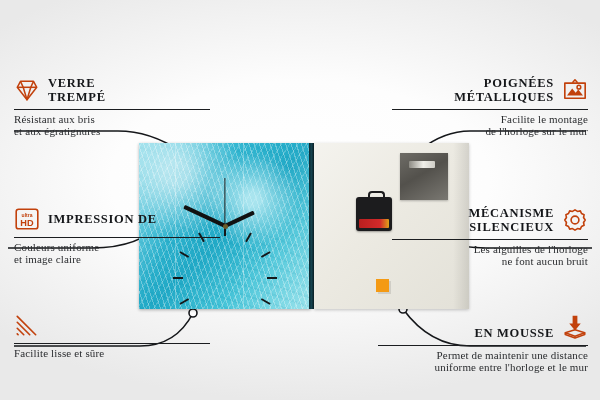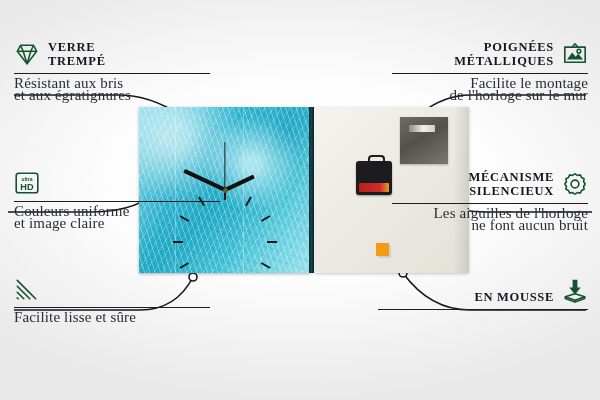--- a/index.html
+++ b/index.html
@@ -2,21 +2,21 @@
 <html><head>
 <meta charset="utf-8">
 <style>
   html,body{margin:0;padding:0;}
   body{width:600px;height:400px;overflow:hidden;
        font-family:"Liberation Serif",serif;
        background:
          radial-gradient(ellipse 70% 55% at 50% 45%, #ffffff 0%, #fdfdfd 45%, #f2f2f2 75%, #e9e9e9 100%),
          linear-gradient(160deg,#ffffff 0%,#fbfbfb 40%,#eeeeee 75%,#e4e4e4 100%);
        position:relative;}
-  .stage{position:absolute;inset:0;}
+  .stage{position:absolute;inset:0;margin-top:36px;}
 
   
   .product{position:absolute;left:139px;top:107px;width:330px;height:166px;}
   .panel-front{position:absolute;left:0;top:0;width:172px;height:166px;
       background:
         radial-gradient(circle at 22% 18%, rgba(255,255,255,.55) 0 6%, rgba(255,255,255,0) 34%),
         radial-gradient(circle at 66% 34%, rgba(214,248,252,.75) 0 4%, rgba(255,255,255,0) 30%),
         repeating-linear-gradient(72deg, rgba(255,255,255,.30) 0 1px, rgba(255,255,255,0) 1px 5px),
         repeating-linear-gradient(-58deg, rgba(255,255,255,.20) 0 1px, rgba(255,255,255,0) 1px 7px),
         repeating-linear-gradient(18deg, rgba(0,140,170,.12) 0 2px, rgba(0,0,0,0) 2px 9px),
@@ -62,22 +62,22 @@
 
   
   .callout{position:absolute;width:196px;}
   .callout.left{left:14px;text-align:left;}
   .callout.right{right:12px;text-align:right;}
   .head{display:flex;align-items:center;gap:8px;}
   .callout.right .head{flex-direction:row-reverse;}
   .title{font-size:12.5px;font-weight:bold;letter-spacing:.7px;color:#15171a;
          line-height:14px;text-transform:uppercase;}
   .rule{height:1px;background:#1b1d20;margin:5px 0 4px;}
-  .desc{font-size:15px;color:#2a2c2f;line-height:11.5px;letter-spacing:.15px;}
-  .ico{width:26px;height:26px;flex:0 0 26px;color:#14532d;}
+  .desc{font-size:11px;color:#2a2c2f;line-height:11.5px;letter-spacing:.15px;}
+  .ico{width:26px;height:26px;flex:0 0 26px;color:#c2410c;}
   .ico svg{display:block;width:26px;height:26px;}
 
   svg.links{position:absolute;inset:0;width:600px;height:400px;pointer-events:none;}
 </style>
 </head>
 <body>
 
 <div class="stage">
 
   <svg class="links" viewBox="0 0 600 400">
@@ -184,21 +184,21 @@
   <div class="callout left" style="top:170px;width:206px">
     <div class="head">
       <span class="ico">
         <svg viewBox="0 0 26 26">
           <rect x="2.2" y="3.2" width="21.6" height="19.6" rx="2.4" fill="none" stroke="currentColor" stroke-width="1.6"></rect>
           <text x="13" y="11.4" font-family="Liberation Sans, sans-serif" font-size="5" font-weight="bold" text-anchor="middle" fill="currentColor">ultra</text>
           <text x="13" y="19.6" font-family="Liberation Sans, sans-serif" font-size="9.2" font-weight="bold" text-anchor="middle" fill="currentColor">HD</text>
         </svg>
       </span>
       <span class="title">
-        <br>
+        <span>IMPRESSION DE</span><br>
       </span>
     </div>
     <div class="rule"></div>
     <div class="desc">
       <span>Couleurs uniforme</span><br><span>et image claire</span>
     </div>
   </div>
 
   <div class="callout left" style="top:276px">
     <div class="head">
@@ -262,15 +262,18 @@
           <path d="M9.8 2.6 h4.4 v7.2 h3.1 L12 16.2 L6.7 9.8 h3.1 Z" fill="currentColor" stroke="none"></path>
           <path d="M12 15.4 L21 18.2 L12 21.4 L3 18.2 Z"></path>
           <path d="M3 18.2 v1.6 L12 23 L21 19.8 v-1.6"></path>
         </svg>
       </span>
       <span class="title">
         <br><span>EN MOUSSE</span>
       </span>
     </div>
     <div class="rule"></div>
+    <div class="desc">
+      <span>Permet de maintenir une distance</span><br><span>uniforme entre l'horloge et le mur</span>
+    </div>
   </div>
 
 </div>
 
 </body></html>

